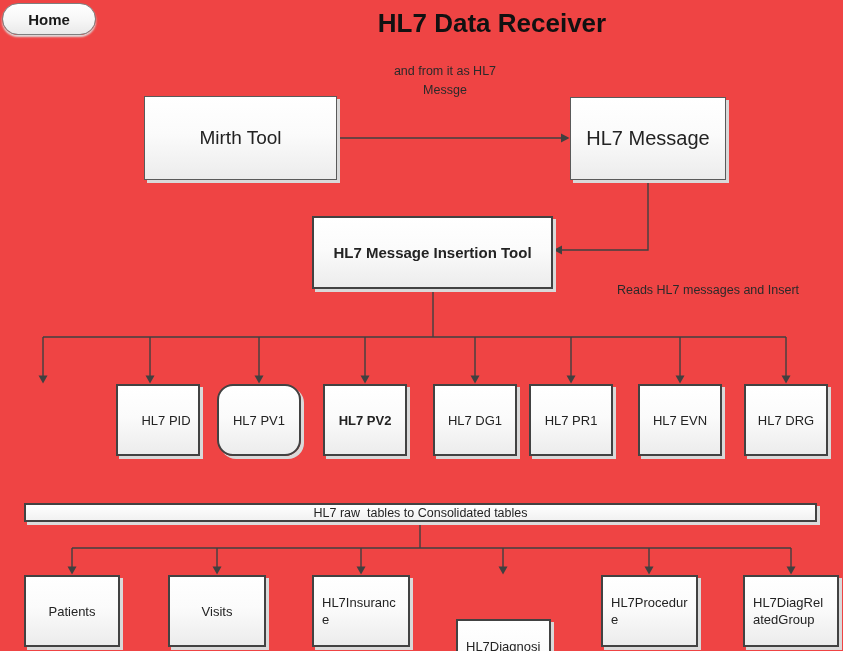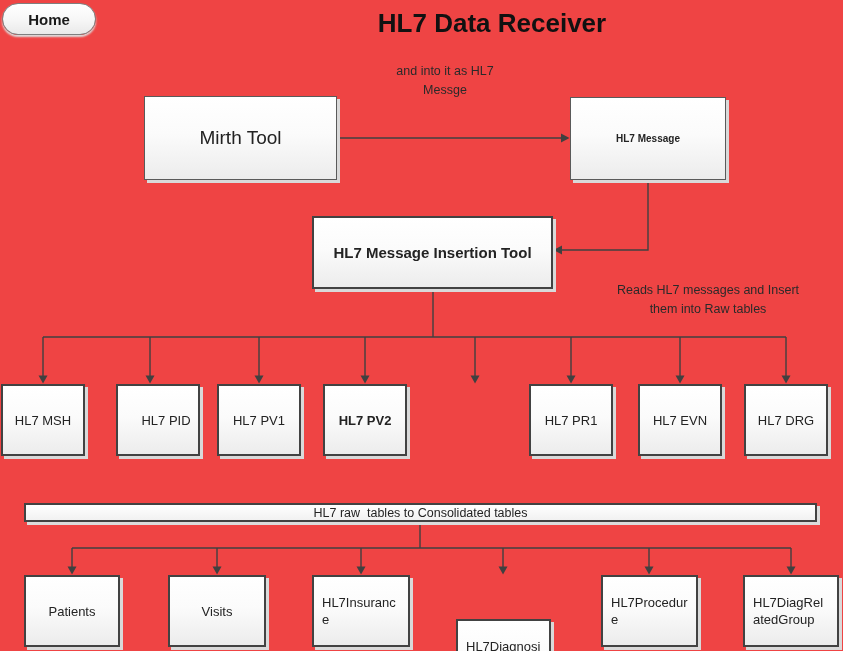--- a/index.html
+++ b/index.html
@@ -11,21 +11,21 @@
   #connectors{position:absolute;left:0;top:0;width:843px;height:651px;pointer-events:none;}
   .node{
     position:absolute;display:flex;align-items:center;justify-content:center;
     text-align:left;background:linear-gradient(180deg,#ffffff 0%,#fbfbfb 45%,#ececec 100%);
     border:2px solid #424242;box-shadow:3px 3px 0 #d9d9d9;box-sizing:border-box;
     font-size:13px;color:#232323;
   }
   .node.big{border:1px solid #5a5a5a;}
   .node.wrap{word-break:break-all;padding:4px 8px;line-height:17px;}
   #mirth-box{left:144px;top:96px;width:193px;height:84px;font-size:19px;}
-  #message-box{left:570px;top:97px;width:156px;height:83px;font-size:10px;font-weight:700;}
+  #message-box{left:570px;top:97px;width:156px;height:83px;font-size:20px;font-weight:400;}
   #insertion-box{left:312px;top:216px;width:241px;height:73px;font-size:15px;font-weight:600;border:2px solid #424242;}
   .raw-node{top:384px;width:84px;height:72px;}
   .cons-node{top:575px;height:72px;font-size:13px;}
   #home-btn{
     left:2px;top:3px;width:94px;height:32px;border-radius:17px;
     display:flex;align-items:center;justify-content:center;
     background:linear-gradient(180deg,#ffffff 0%,#f6f6f6 55%,#e9e9e9 100%);
     border:1px solid #7f7f7f;box-shadow:0 2px 2px #dcdcdc;
     font-size:15px;font-weight:600;color:#1a1a1a;cursor:pointer;box-sizing:border-box;
   }
@@ -93,37 +93,36 @@
       <polygon points="498.5,566.5 507.5,566.5 503,574.5"></polygon>
       <polygon points="644.5,566.5 653.5,566.5 649,574.5"></polygon>
       <polygon points="786.5,566.5 795.5,566.5 791,574.5"></polygon>
     </g>
   </svg>
 
   <div id="home-btn" class="abs">Home</div>
   <div id="page-title" class="abs">HL7 Data Receiver</div>
 
   <div id="note-him" class="abs note">
-    <div>and into it as HL7</div>
+    <div>and from it as HL7</div>
     <div>Messge</div>
   </div>
 
   <div id="mirth-box" class="node big">Mirth Tool</div>
   <div id="message-box" class="node big">HL7 Message</div>
   <div id="insertion-box" class="node">HL7 Message Insertion Tool</div>
 
   <div id="note-raw" class="abs note">
     <div>Reads HL7 messages and Insert</div>
-    <div>them into Raw tables</div>
   </div>
 
-  <div class="node raw-node" style="left:1px;">HL7 MSH</div>
   <div class="node raw-node" style="left:116px;padding-left:16px;">HL7 PID</div>
-  <div class="node raw-node" style="left:217px;">HL7 PV1</div>
+  <div class="node raw-node" style="left:217px;border-radius:16px;">HL7 PV1</div>
   <div class="node raw-node" style="left:323px;font-weight:bold;">HL7 PV2</div>
+  <div class="node raw-node" style="left:433px;">HL7 DG1</div>
   <div class="node raw-node" style="left:529px;">HL7 PR1</div>
   <div class="node raw-node" style="left:638px;">HL7 EVN</div>
   <div class="node raw-node" style="left:744px;">HL7 DRG</div>
 
   <div id="cons-bar" class="abs">HL7 raw  tables to Consolidated tables</div>
 
   <div class="node cons-node wrap" style="left:24px;width:96px;">Patients</div>
   <div class="node cons-node wrap" style="left:168px;width:98px;">Visits</div>
   <div class="node cons-node wrap" style="left:312px;width:98px;">HL7Insurance</div>
   <div class="node cons-node wrap" style="left:456px;width:95px;margin-top:44px;">HL7Diagnosis</div>

